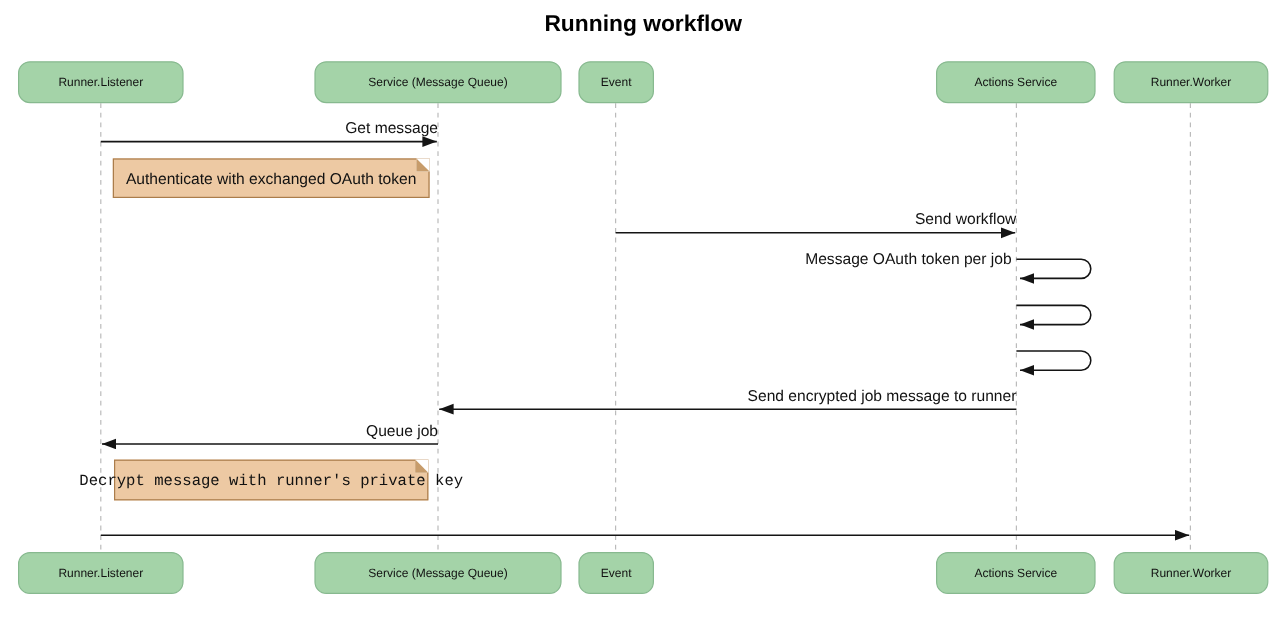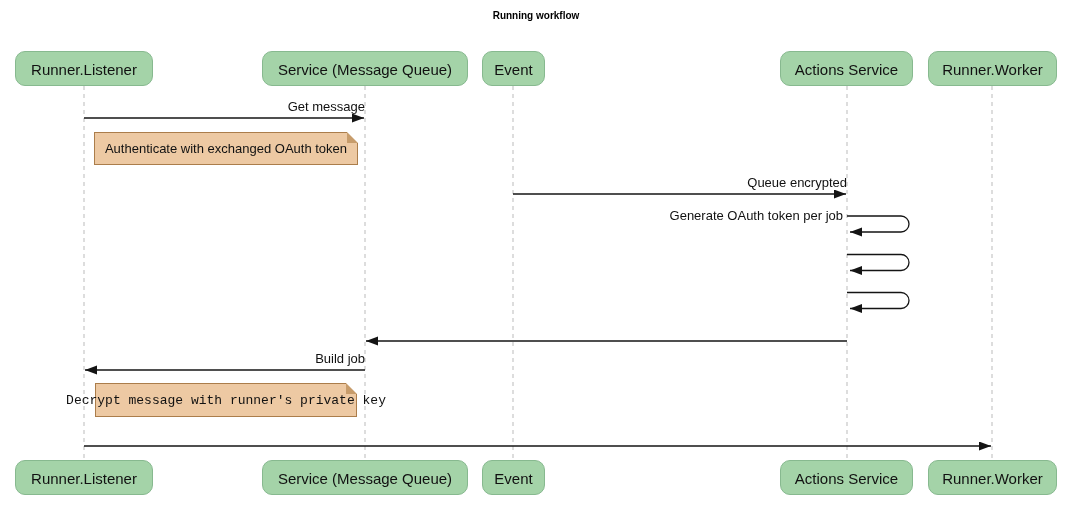--- a/index.html
+++ b/index.html
@@ -6,27 +6,27 @@
   .diagram{
     position:relative;
     width:1072px;height:523px;
     background:#fff;
     font-family:"Liberation Sans","DejaVu Sans",sans-serif;
     color:#141414;
     overflow:hidden;
   }
   .title{
     position:absolute;left:0;top:10px;width:1072px;
-    text-align:center;font-size:10px;font-weight:bold;color:#000;
+    text-align:center;font-size:19px;font-weight:bold;color:#000;
   }
   .layer{position:absolute;left:0;top:0;}
   .participant{
     position:absolute;height:35px;line-height:35px;
     background:#a4d3a8;border:1px solid #87b98f;border-radius:10px;
-    text-align:center;font-size:15px;color:#111;
+    text-align:center;font-size:10px;color:#111;
     box-sizing:border-box;white-space:nowrap;
   }
   .msg-label{
     position:absolute;font-size:13px;color:#111;
     text-align:right;white-space:nowrap;
   }
   .msg-label.right{text-align:right;}
   .note{
     position:absolute;background:#edc9a3;border:1px solid #ab7d4b;
     font-size:13px;color:#111;text-align:right;
@@ -81,23 +81,24 @@
   <div class="participant" style="left:780px;top:51px;width:133px;">Actions Service</div>
   <div class="participant" style="left:928px;top:51px;width:129px;">Runner.Worker</div>
 
   <div class="participant" style="left:15px;top:460px;width:138px;">Runner.Listener</div>
   <div class="participant" style="left:262px;top:460px;width:206px;">Service (Message Queue)</div>
   <div class="participant" style="left:482px;top:460px;width:63px;">Event</div>
   <div class="participant" style="left:780px;top:460px;width:133px;">Actions Service</div>
   <div class="participant" style="left:928px;top:460px;width:129px;">Runner.Worker</div>
 
   <div class="msg-label" style="left:84px;top:99px;width:281px;">Get message</div>
-  <div class="msg-label" style="left:513px;top:175px;width:334px;">Queue encrypted</div>
-  <div class="msg-label right" style="left:300px;top:208px;width:543px;">Generate OAuth token per job</div>
-  <div class="msg-label" style="left:84px;top:351px;width:281px;">Build job</div>
+  <div class="msg-label" style="left:513px;top:175px;width:334px;">Send workflow</div>
+  <div class="msg-label right" style="left:300px;top:208px;width:543px;">Message OAuth token per job</div>
+  <div class="msg-label" style="left:365px;top:322px;width:482px;">Send encrypted job message to runner</div>
+  <div class="msg-label" style="left:84px;top:351px;width:281px;">Queue job</div>
 
   <div class="note" style="left:94px;top:132px;width:264px;height:33px;">
     <span class="fold"></span>
     <span class="note-text">Authenticate with exchanged OAuth token</span>
   </div>
   <div class="note" style="left:95px;top:383px;width:262px;height:34px;font-family:Liberation Mono, monospace;">
     <span class="fold"></span>
     <span class="note-text">Decrypt message with runner's private key</span>
   </div>
 

